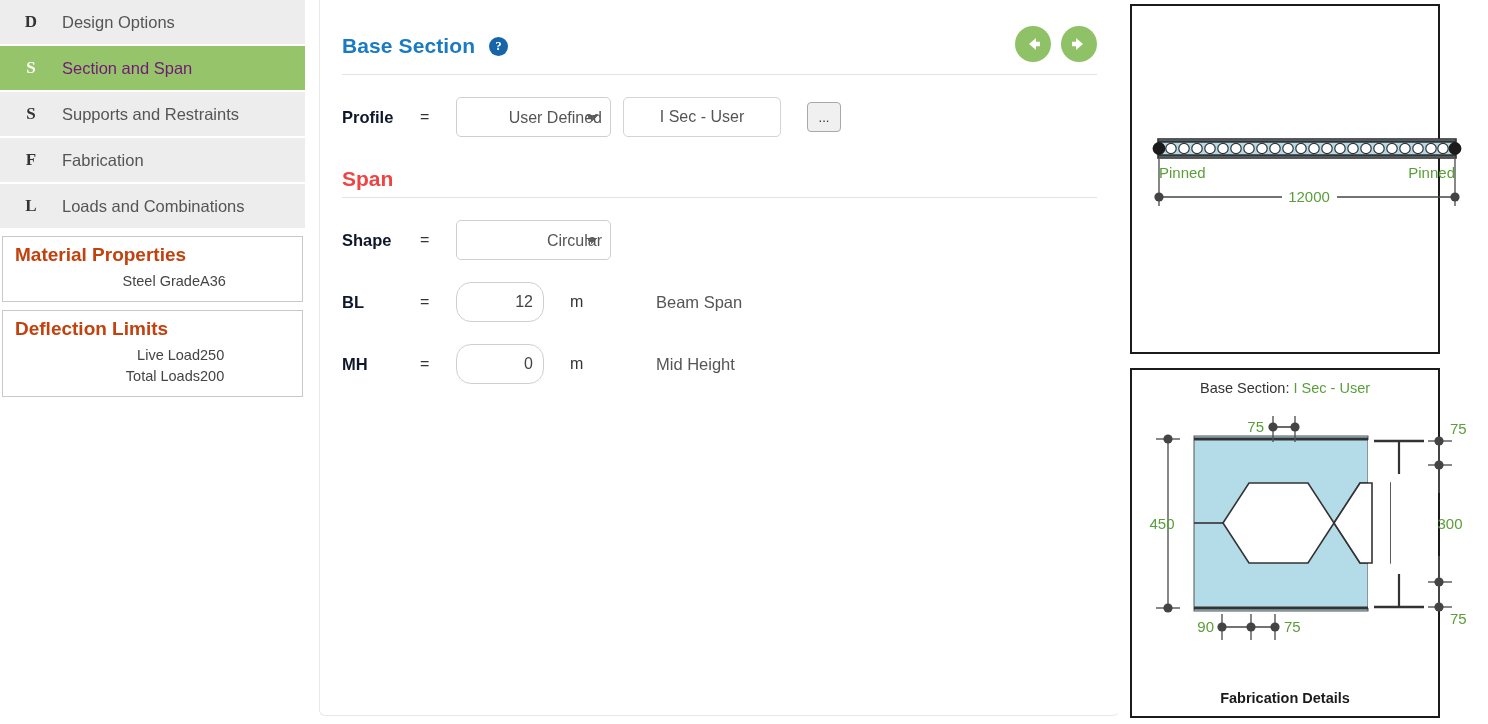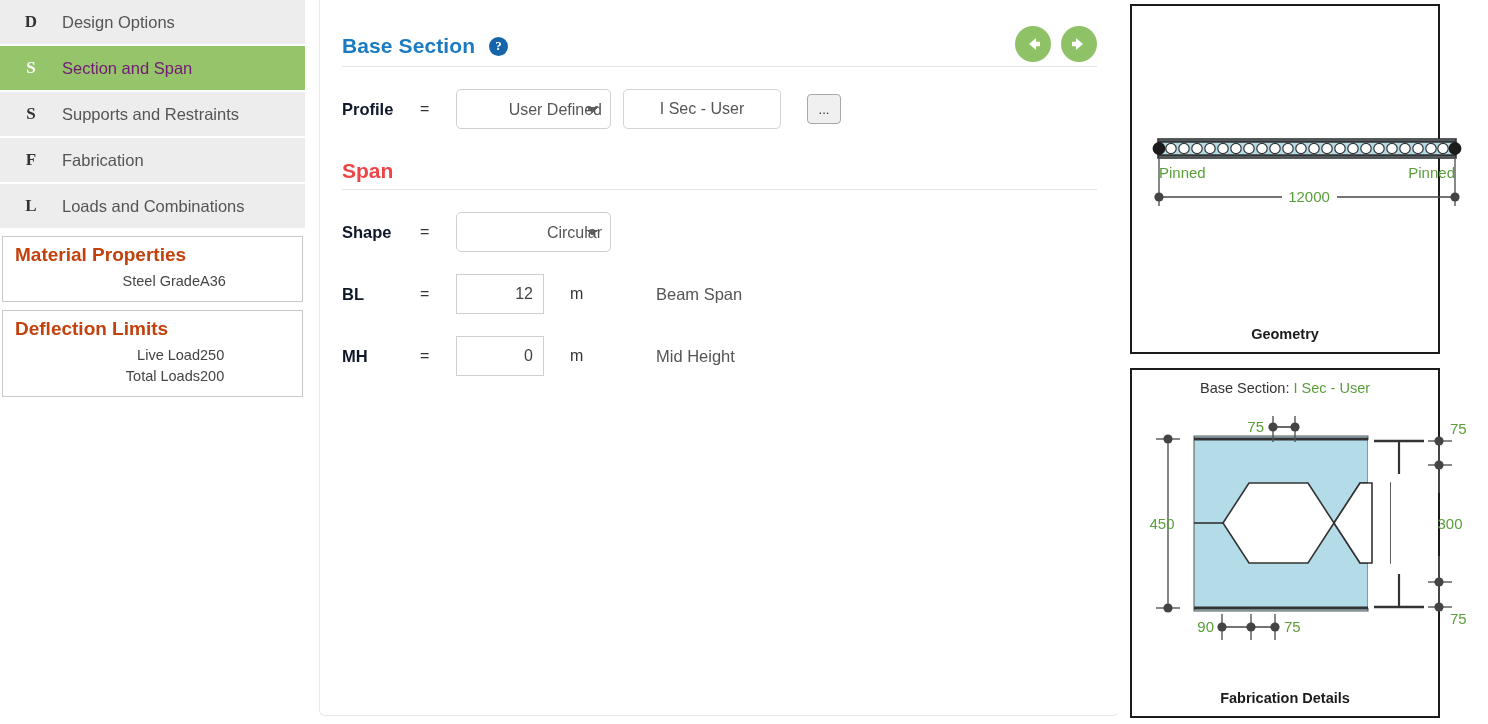--- a/index.html
+++ b/index.html
@@ -44,21 +44,21 @@
   .main {
     position:absolute; left:319px; top:0; width:800px; height:716px;
     background:#ffffff;
     border-left:1px solid #e8e8e8;
     border-bottom:1px solid #e8e8e8;
     border-bottom-left-radius:6px; border-bottom-right-radius:6px;
     padding:0 22px;
   }
   .section-head {
     position:relative; display:flex; align-items:center;
-    padding-top:34px; padding-bottom:8px;
+    padding-top:34px; padding-bottom:16px;
     border-bottom:1px solid #e3e3e3;
   }
   .section-title { font-size:21px; color:#1a7ac2; font-weight:bold; letter-spacing:.1px; }
   .help-icon {
     margin-left:14px; width:19px; height:19px; border-radius:50%;
     background:#1565a8; color:#fff; font-size:13px; font-weight:bold;
     display:flex; align-items:center; justify-content:center;
     font-family:"Liberation Serif", serif; cursor:pointer;
   }
   .nav-arrows { position:absolute; right:0; top:26px; display:flex; gap:10px; }
@@ -96,21 +96,21 @@
     font-size:16px; color:#555; cursor:pointer;
     font-family:"Liberation Sans", sans-serif;
   }
   .fellipsis {
     width:34px; height:30px; margin-left:26px;
     border:1px solid #a8a8a8; border-radius:4px; background:#f0f0f0;
     font-size:13px; color:#333; cursor:pointer; line-height:1;
     font-family:"Liberation Sans", sans-serif;
   }
   .finput {
-    width:88px; height:40px; border:1px solid #cfcfcf; border-radius:0;
+    width:88px; height:40px; border:1px solid #cfcfcf; border-radius:15px;
     background:#fff; font-size:16px; color:#444; text-align:right;
     padding-right:10px; font-family:"Liberation Sans", sans-serif;
   }
   .funit { width:86px; margin-left:26px; font-size:16px; color:#333; }
   .fdesc { font-size:16.5px; color:#555; }
 
   
   .right { position:absolute; left:1130px; top:4px; width:310px; }
   .rpanel { border:2px solid #1b1b1b; background:#fff; }
   .rpanel.geom { height:350px; position:relative; }
@@ -272,21 +272,20 @@
         <line x1="27" y1="152" x2="27" y2="200" stroke="#555" stroke-width="1.4"></line>
         <line x1="323" y1="152" x2="323" y2="200" stroke="#555" stroke-width="1.4"></line>
         <line x1="27" y1="191" x2="150" y2="191" stroke="#444" stroke-width="1.6"></line>
         <line x1="205" y1="191" x2="323" y2="191" stroke="#444" stroke-width="1.6"></line>
         <circle cx="27" cy="191" r="4.6" fill="#444"></circle>
         <circle cx="323" cy="191" r="4.6" fill="#444"></circle>
         <text x="27" y="172" font-family="Liberation Sans, sans-serif" font-size="15" fill="#5a9e3a">Pinned</text>
         <text x="323" y="172" text-anchor="end" font-family="Liberation Sans, sans-serif" font-size="15" fill="#5a9e3a">Pinned</text>
         <text x="177" y="196" text-anchor="middle" font-family="Liberation Sans, sans-serif" font-size="15" fill="#5a9e3a">12000</text>
       </svg>
-      <div class="rcaption">Geometry</div>
     </div>
 
     <div class="rpanel fab">
       <div class="fabhead">
         <span>Base Section:</span>
         <span class="gn">I Sec - User</span>
       </div>
       <svg width="350" height="290" viewBox="0 0 350 290">
 
         <rect x="62" y="40" width="174" height="175" fill="#b3dce8" stroke="#555" stroke-width="1"></rect>

